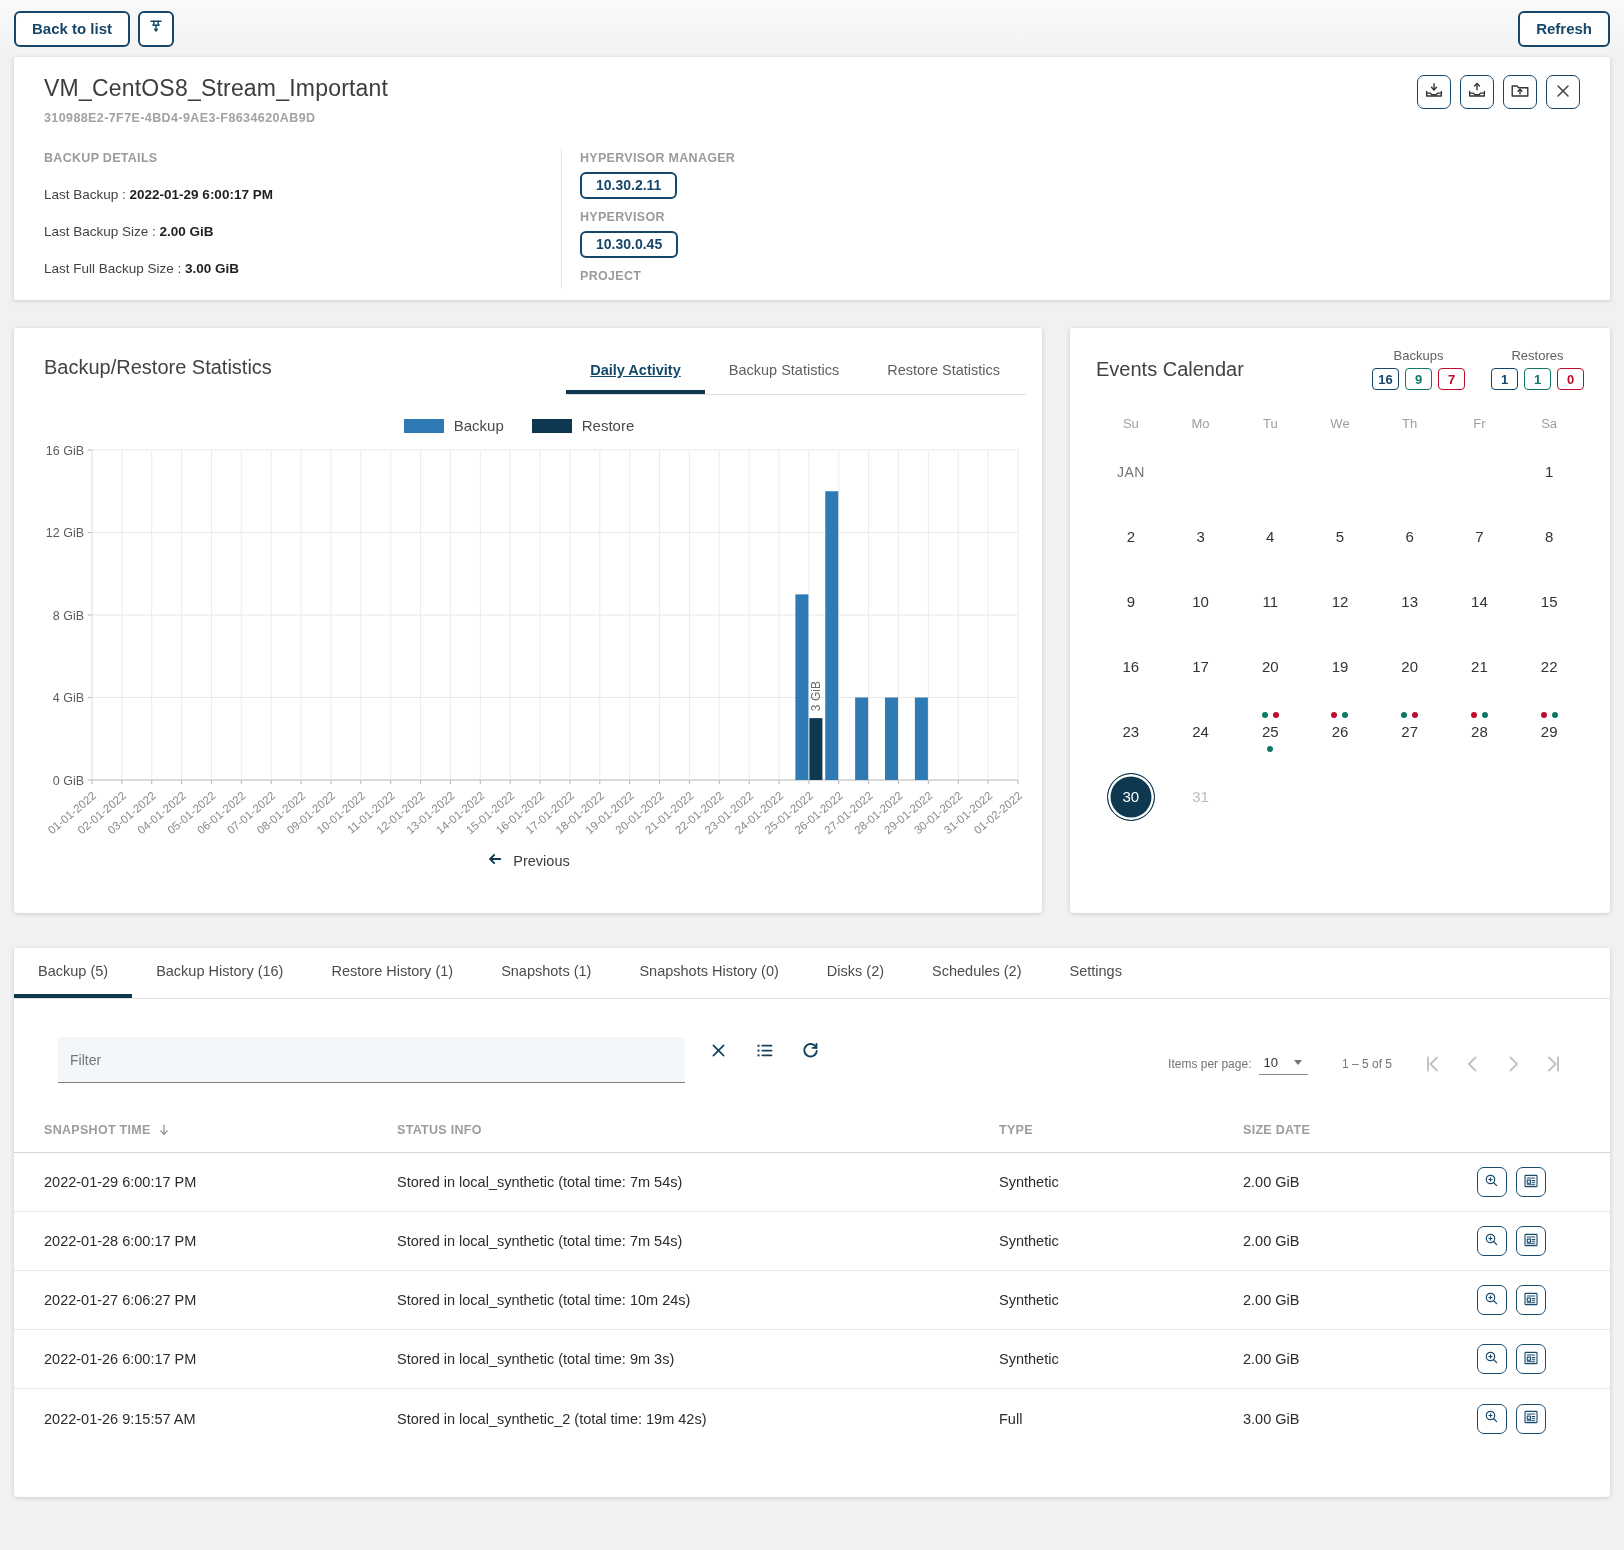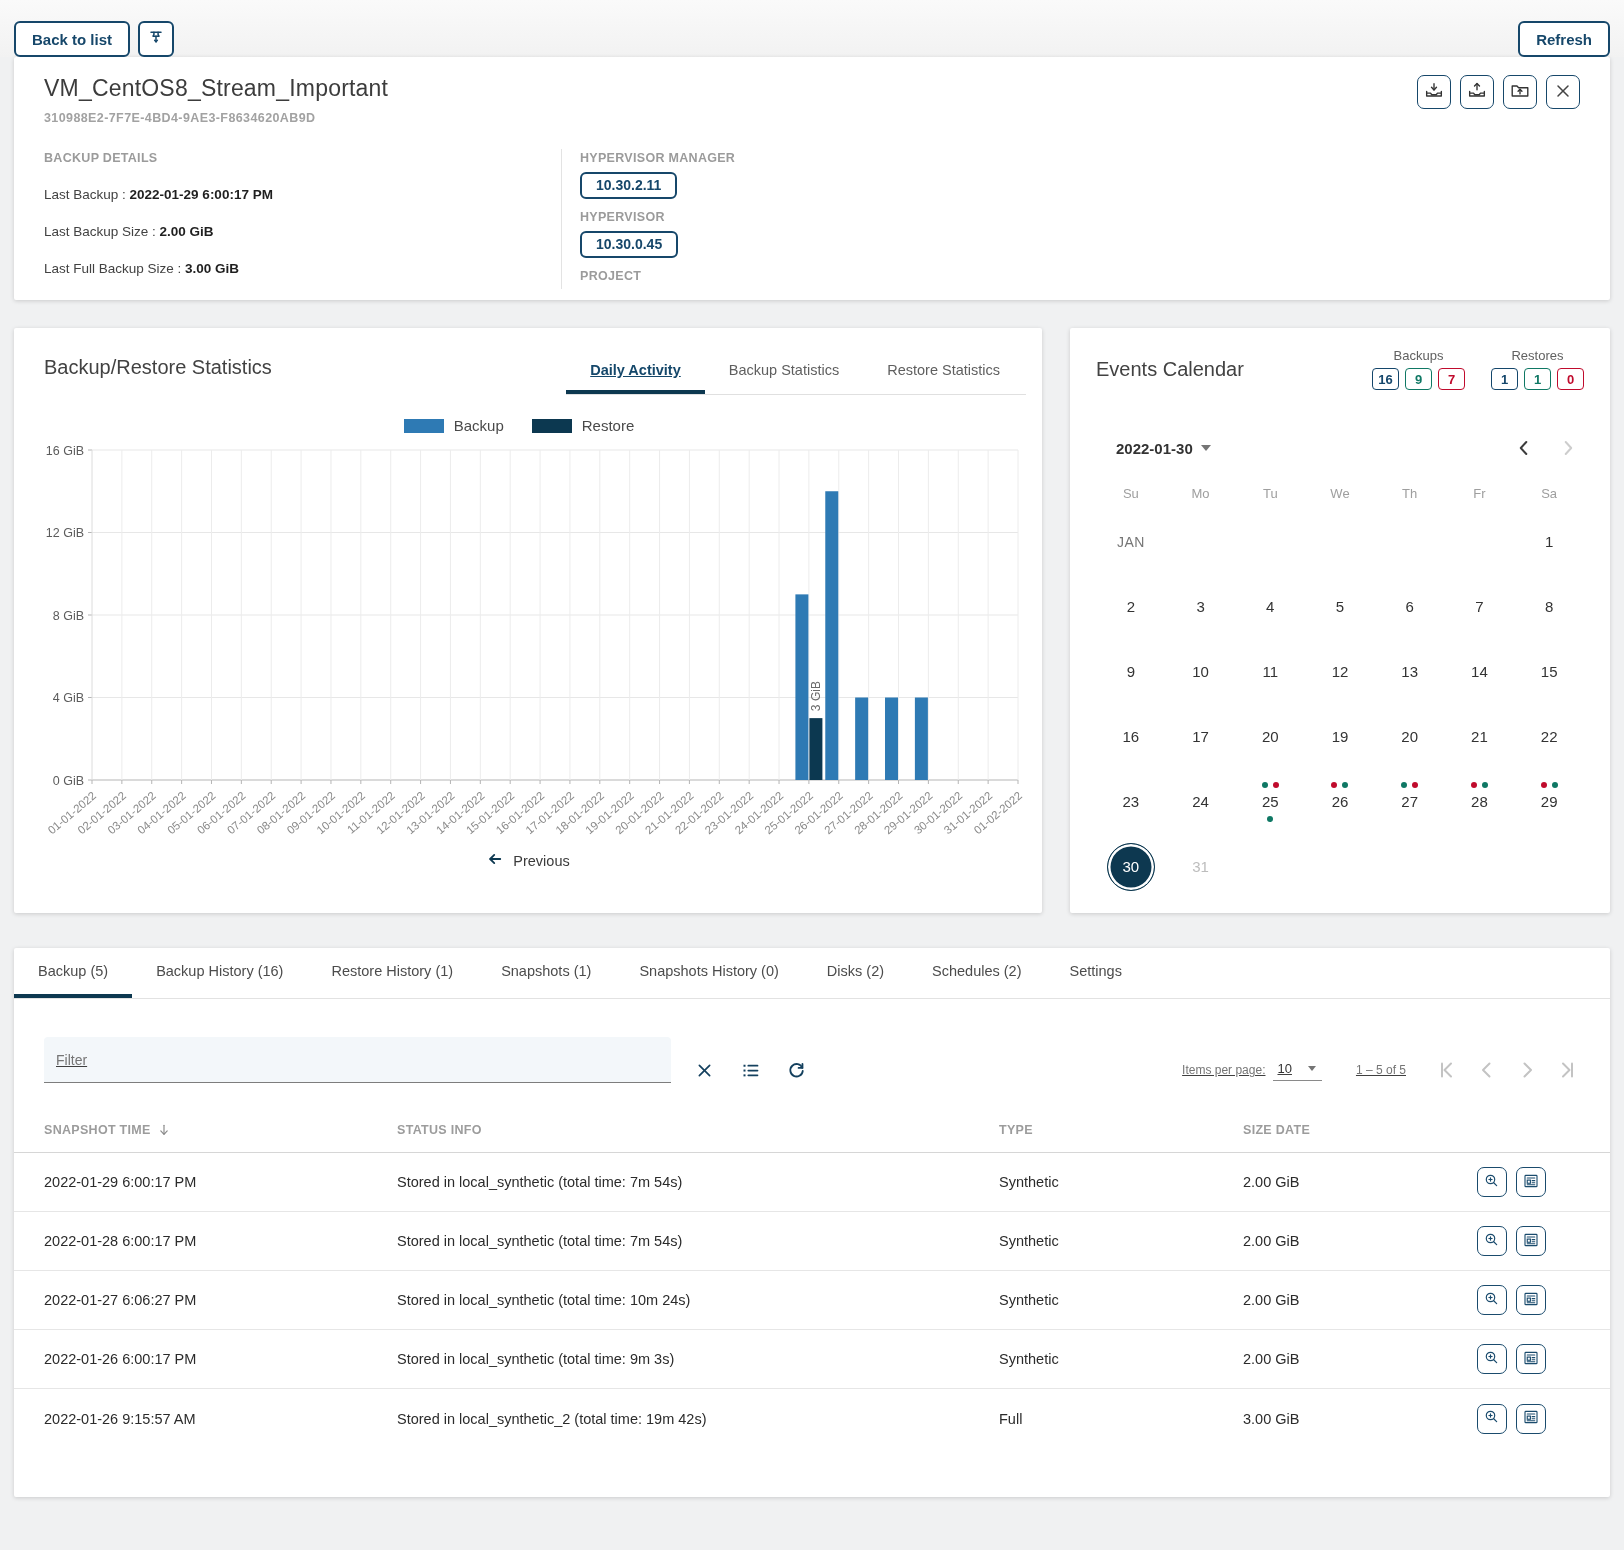--- a/index.html
+++ b/index.html
@@ -7,21 +7,21 @@
   body {
     font-family:"Liberation Sans", sans-serif;
     background:#f0f1f2;
     color:#3f3f3f;
     font-size:14px;
     min-height:1550px;
   }
   .card { background:#fff; box-shadow:0 1px 4px rgba(0,0,0,.16); border-radius:2px; }
 
   
-  .topbar { height:57px; display:flex; align-items:flex-end; padding:0 14px; background:linear-gradient(#fafafa,#f2f2f2); }
+  .topbar { height:57px; display:flex; align-items:center; padding:0 14px; background:linear-gradient(#fafafa,#f2f2f2); }
   .btn {
     background:#fff; border:2px solid #16476a; border-radius:6px; color:#16476a;
     font-weight:bold; font-size:15px; height:36px; padding:0 16px; cursor:pointer;
     font-family:"Liberation Sans", sans-serif; display:inline-flex; align-items:center; justify-content:center;
   }
   .icon-btn { width:36px; padding:0; margin-left:8px; }
   .topbar .spacer { flex:1; }
 
   
   .detail-card { margin:0 14px; padding:18px 30px 20px; height:243px; }
@@ -89,21 +89,21 @@
     background:#0d3850; color:#fff; border:1.5px solid #0d3850;
     box-shadow:inset 0 0 0 2.5px #fff; font-size:15px;
   }
   .month-label { font-size:14px; color:#757575; letter-spacing:.5px; }
 
   
   .table-card { margin:35px 14px 0; padding-bottom:16px; min-height:549px; }
   .tabs2 { display:flex; border-bottom:1px solid #e2e2e2; }
   .tab2 { padding:0 24px; height:50px; display:flex; align-items:center; font-size:14.5px; color:#4c4c4c; cursor:pointer; border-bottom:4px solid transparent; }
   .tab2.active { border-bottom:4px solid #0d3850; }
-  .filter-row { display:flex; align-items:flex-end; padding:38px 30px 6px;text-decoration:underline; }
+  .filter-row { display:flex; align-items:flex-start; padding:38px 44px 6px; }
   .filter-input-wrap { width:627px; height:46px; background:#f3f7fa; border-bottom:1px solid #7d7d7d; border-radius:4px 4px 0 0; display:flex; align-items:center; }
   .filter-input-wrap input { border:none; outline:none; background:transparent; width:100%; height:100%; padding:0 12px; font-size:14px; color:#333; font-family:"Liberation Sans", sans-serif; }
   .filter-input-wrap input::placeholder { color:#757575; }
   .filter-icons { display:flex; align-items:center; gap:20px; margin-left:20px; }
   .ficon { width:26px; height:26px; display:flex; align-items:center; justify-content:center; cursor:pointer; }
   .paginator { margin-left:auto; display:flex; align-items:center; font-size:12px; color:#757575; padding-top:14px; }
   .ipp-select { display:inline-flex; align-items:center; gap:16px; border-bottom:1px solid #8a8a8a; padding:2px 6px 4px 4px; margin-left:8px; color:#333; font-size:13px; cursor:pointer; }
   .ipp-select .caret-down { border-top-width:5px; border-left-width:4.5px; border-right-width:4.5px; }
   .range-label { margin:0 28px 0 34px; }
   .pg-btns { display:flex; gap:14px; }
@@ -364,38 +364,20 @@
           <div class="counter-group">
      <div class="counter-label">Restores</div>
      <div class="count-row">
               <span class="count-box navy">1</span>
               <span class="count-box green">1</span>
               <span class="count-box red">0</span>
             </div>
    </div>
         </div>
     </div>
-    <div class="cal-daterow">
-      <div class="cal-date">
-        <span>2022-01-30</span>
-        <span class="caret-down"></span>
-      </div>
-      <div class="cal-nav">
-        <span class="nav-btn">
-          <svg width="22" height="22" viewBox="0 0 24 24" fill="none" stroke="#3c3c3c" stroke-width="2.2" stroke-linecap="round" stroke-linejoin="round">
-              <polyline points="14.5,5.5 8.5,12 14.5,18.5"></polyline>
-            </svg>
-        </span>
-        <span class="nav-btn">
-          <svg width="22" height="22" viewBox="0 0 24 24" fill="none" stroke="#cdcdcd" stroke-width="2.2" stroke-linecap="round" stroke-linejoin="round">
-              <polyline points="9.5,5.5 15.5,12 9.5,18.5"></polyline>
-            </svg>
-        </span>
-      </div>
-    </div>
     <div class="weekday-row" id="cal-weekdays">
         <div class="weekday">Su</div>
         <div class="weekday">Mo</div>
         <div class="weekday">Tu</div>
         <div class="weekday">We</div>
         <div class="weekday">Th</div>
         <div class="weekday">Fr</div>
         <div class="weekday">Sa</div>
       </div>
     <div class="cal-grid" id="cal-grid">

